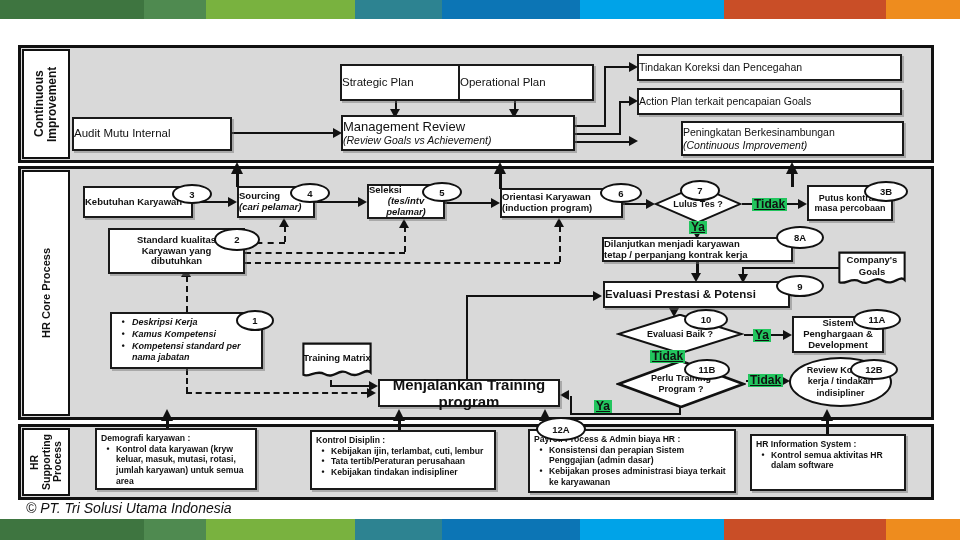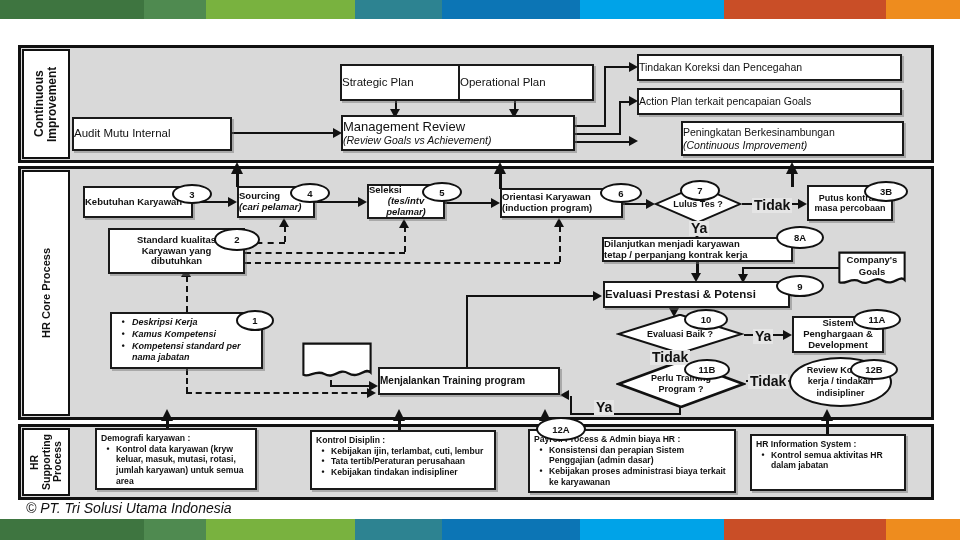--- a/index.html
+++ b/index.html
@@ -22,22 +22,22 @@
   .vl{position:absolute;background:#111;width:2px;z-index:1;}
   .vl3{position:absolute;background:#111;width:3px;z-index:1;}
   .hd{position:absolute;border-top:2px dashed #111;height:0;z-index:1;}
   .vd{position:absolute;border-left:2px dashed #111;width:0;z-index:1;}
   .ar{position:absolute;width:0;height:0;z-index:2;}
   .ar.r{border-top:5px solid transparent;border-bottom:5px solid transparent;border-left:9px solid #111;}
   .ar.l{border-top:5px solid transparent;border-bottom:5px solid transparent;border-right:9px solid #111;}
   .ar.u{border-left:5px solid transparent;border-right:5px solid transparent;border-bottom:9px solid #111;}
   .ar.d{border-left:5px solid transparent;border-right:5px solid transparent;border-top:9px solid #111;}
   .ar.big.u{border-left:6px solid transparent;border-right:6px solid transparent;border-bottom:12px solid #111;}
-  .lbl{position:absolute;z-index:4;font-size:14px;font-weight:bold;background:#e5e5e5;
-       padding:0 2px;line-height:1.1;}
+  .lbl{position:absolute;z-index:4;font-size:12px;font-weight:bold;background:#22c55e;
+       padding:0 2px;line-height:1.1;text-decoration:underline;}
   .badge{position:absolute;z-index:5;background:#fff;border:2px solid #111;border-radius:50%;
          display:flex;align-items:center;justify-content:center;font-size:9.5px;font-weight:bold;}
   .diamond,.doc{position:absolute;z-index:3;}
   .diamond svg,.doc svg{position:absolute;left:0;top:0;width:100%;height:100%;}
   .dtxt{position:absolute;left:0;right:0;top:0;bottom:0;display:flex;flex-direction:column;
         align-items:center;justify-content:center;text-align:center;font-weight:bold;
         font-size:9px;line-height:1.2;}
   .doc .dtxt{bottom:9px;}
   .ellipse{position:absolute;background:#fff;border:2px solid #111;border-radius:50%;
            display:flex;align-items:center;justify-content:center;text-align:center;
@@ -211,22 +211,23 @@
     </div>
     <div class="brow">
       <span class="bdot">•</span>
       <span>Kompetensi standard per nama jabatan</span>
     </div>
   </div>
 <div class="doc" style="left:302px;top:342px;width:70px;height:40px;">
   <svg viewBox="0 0 100 50" preserveAspectRatio="none">
       <path d="M2,2 L98,2 L98,38 C90,31 82,47 66,39 C52,32 46,47 32,40 C20,34 10,45 2,41 Z" fill="#fff" stroke="#111" stroke-width="3"></path>
     </svg>
-</div>
-<div class="node" style="left:378px;top:367px;width:182px;height:28px;font-size:10px;">
+  <div class="dtxt" style="font-size:9.5px;">Training Matrix</div>
+</div>
+<div class="node" style="left:378px;top:379px;width:182px;height:28px;font-size:15px;">
     <span>Menjalankan Training program</span>
   </div>
 
 <div class="hl" style="left:193px;top:201px;width:38px;"></div>
 <div class="ar r" style="left:228px;top:197px;"></div>
 <div class="hl" style="left:315px;top:201px;width:46px;"></div>
 <div class="ar r" style="left:358px;top:197px;"></div>
 <div class="hl" style="left:445px;top:202px;width:48px;"></div>
 <div class="ar r" style="left:491px;top:198px;"></div>
 <div class="hl" style="left:623px;top:203px;width:25px;"></div>
@@ -363,21 +364,21 @@
         <span class="bdot">•</span>
         <span>Kebijakan proses administrasi biaya terkait ke karyawanan</span>
       </div>
     </div>
 </div>
 <div class="node sup" style="left:750px;top:434px;width:156px;height:57px;">
   <div>HR Information System  :</div>
   <div>
       <div class="brow">
         <span class="bdot">•</span>
-        <span>Kontrol semua aktivitas HR dalam jabatan</span>
+        <span>Kontrol semua aktivitas HR dalam software</span>
       </div>
     </div>
 </div>
 
 <div class="vl3" style="left:166px;top:419px;height:9px;z-index:4;"></div>
 <div class="ar big u" style="left:161px;top:409px;z-index:4;"></div>
 <div class="vl3" style="left:398px;top:419px;height:11px;z-index:4;"></div>
 <div class="ar big u" style="left:393px;top:409px;z-index:4;"></div>
 <div class="vl3" style="left:544px;top:419px;height:10px;z-index:4;"></div>
 <div class="ar big u" style="left:539px;top:409px;z-index:4;"></div>

